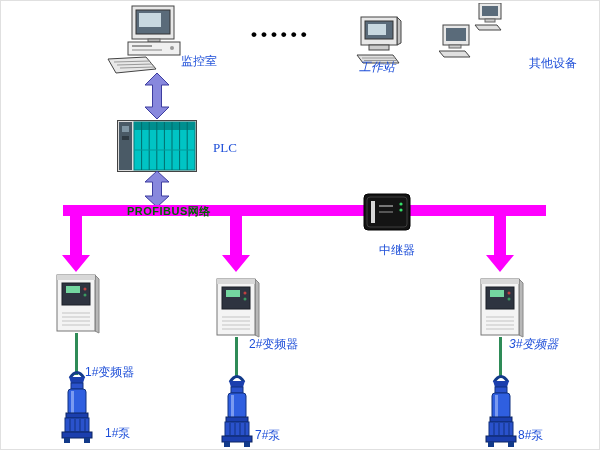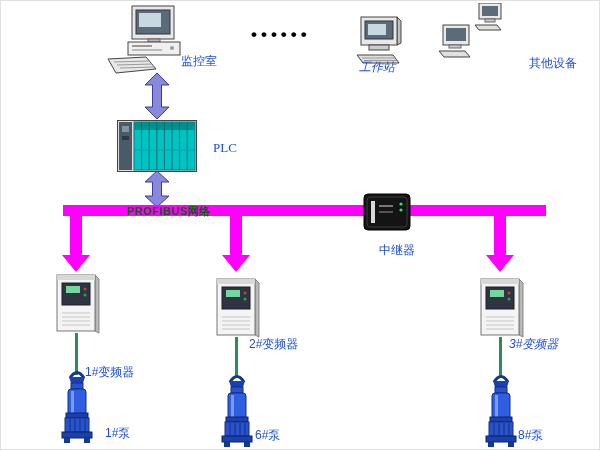--- a/index.html
+++ b/index.html
@@ -229,21 +229,21 @@
       <rect x="8" y="49" width="24" height="14" fill="#2a52cc" stroke="#11307e"></rect>
       <line x1="13" y1="50" x2="13" y2="62" stroke="#11307e"></line>
       <line x1="18" y1="50" x2="18" y2="62" stroke="#11307e"></line>
       <line x1="23" y1="50" x2="23" y2="62" stroke="#11307e"></line>
       <line x1="28" y1="50" x2="28" y2="62" stroke="#11307e"></line>
       <rect x="5" y="63" width="30" height="6" fill="#1b3fae" stroke="#0c2460"></rect>
       <rect x="7" y="69" width="6" height="5" fill="#123a8a"></rect>
       <rect x="27" y="69" width="6" height="5" fill="#123a8a"></rect>
     </svg>
   </div>
-  <div class="lbl" style="left:254px;top:428px;">6#泵</div>
+  <div class="lbl" style="left:254px;top:428px;">7#泵</div>
 
   <div class="abs" style="left:480px;top:372px;">
     <svg width="40" height="78" viewBox="0 0 40 78">
       <path d="M13,9 Q20,-2 27,9" fill="none" stroke="#123a8a" stroke-width="3"></path>
       <polygon points="12,8 28,8 26,14 14,14" fill="#1b3fae"></polygon>
       <rect x="14" y="14" width="12" height="6" fill="#2a52cc" stroke="#11307e"></rect>
       <rect x="11" y="20" width="18" height="26" rx="3" fill="#2F5FE0" stroke="#11307e"></rect>
       <rect x="14" y="22" width="3" height="22" fill="#7a9af0"></rect>
       <rect x="9" y="44" width="22" height="5" fill="#1b3fae" stroke="#0c2460"></rect>
       <rect x="8" y="49" width="24" height="14" fill="#2a52cc" stroke="#11307e"></rect>

